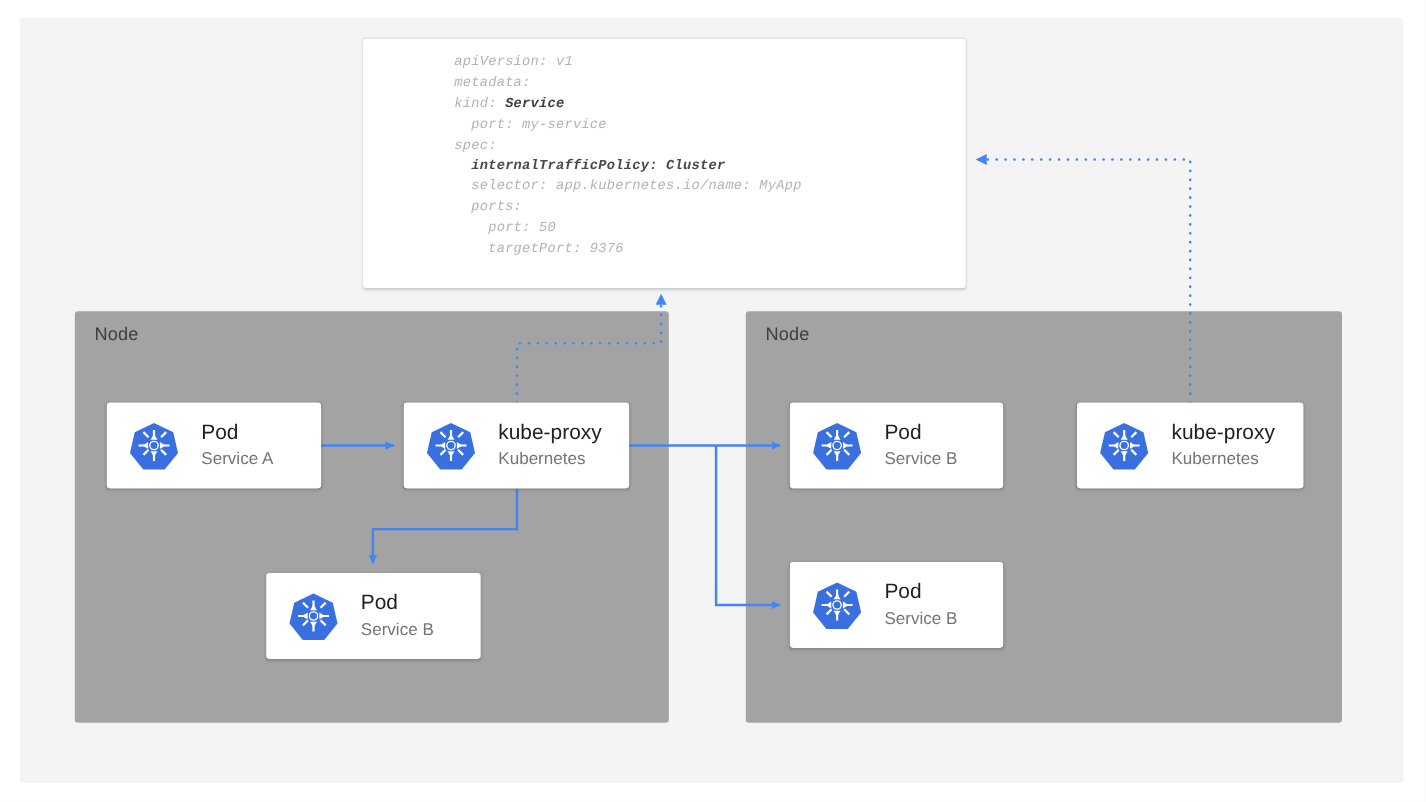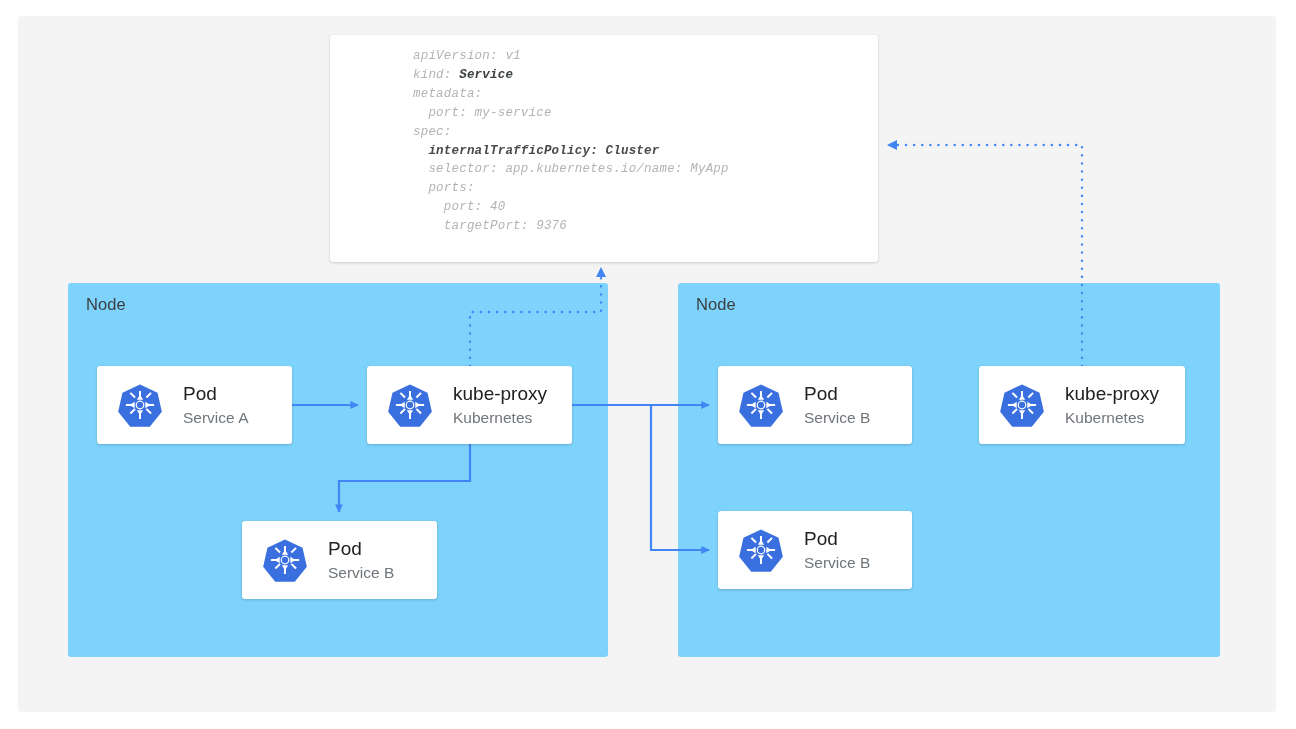--- a/index.html
+++ b/index.html
@@ -17,21 +17,21 @@
              overflow:hidden;}
   .yaml-inner{position:absolute;left:83px;top:12px;}
   .yaml-line{font-family:"Liberation Mono","DejaVu Sans Mono",monospace;
              font-style:italic;font-size:12.5px;line-height:18.9px;
              color:#b3b3b5;white-space:pre;letter-spacing:.2px;}
   .yaml-line.bold{color:#4a4a4c;font-weight:bold;font-family:Liberation Mono, monospace;}
   .yaml-line .k{color:#b3b3b5;font-weight:normal;}
   .yaml-line .b{color:#3c4043;font-weight:bold;}
 
   
-  .node{position:absolute;background:#7dd3fc;border-radius:3px;}
+  .node{position:absolute;background:#a3a3a3;border-radius:3px;}
   .node.left{left:68px;top:283px;width:540px;height:374px;}
   .node.right{left:678px;top:283px;width:542px;height:374px;}
   .node-label{position:absolute;left:18px;top:12px;font-size:16.5px;color:#3c4043;
               letter-spacing:.1px;}
 
   
   .box{position:absolute;background:#ffffff;border-radius:3px;
        box-shadow:0 1px 3px rgba(0,0,0,.17),0 0 1px rgba(0,0,0,.12);
        display:flex;align-items:center;}
   .box .logo{width:46px;height:46px;margin-left:20px;flex:0 0 auto;}
@@ -53,28 +53,28 @@
 </style>
 </head>
 <body>
 
 <div class="stage">
   <div class="canvas"></div>
 
   <div class="yaml-card">
     <div class="yaml-inner">
       <div class="yaml-line">apiVersion: v1</div>
+      <div class="yaml-line">metadata:</div>
       <div class="yaml-line"><span class="k">kind: </span><span class="b">Service</span></div>
-      <div class="yaml-line">metadata:</div>
       <div class="yaml-line">  port: my-service</div>
       <div class="yaml-line">spec:</div>
       <div class="yaml-line bold">  internalTrafficPolicy: Cluster</div>
       <div class="yaml-line">  selector: app.kubernetes.io/name: MyApp</div>
       <div class="yaml-line">  ports:</div>
-      <div class="yaml-line">    port: 40</div>
+      <div class="yaml-line">    port: 50</div>
       <div class="yaml-line">    targetPort: 9376</div>
     </div>
   </div>
 
   <div class="node left">
     <div class="node-label">Node</div>
   </div>
   <div class="node right">
     <div class="node-label">Node</div>
   </div>

